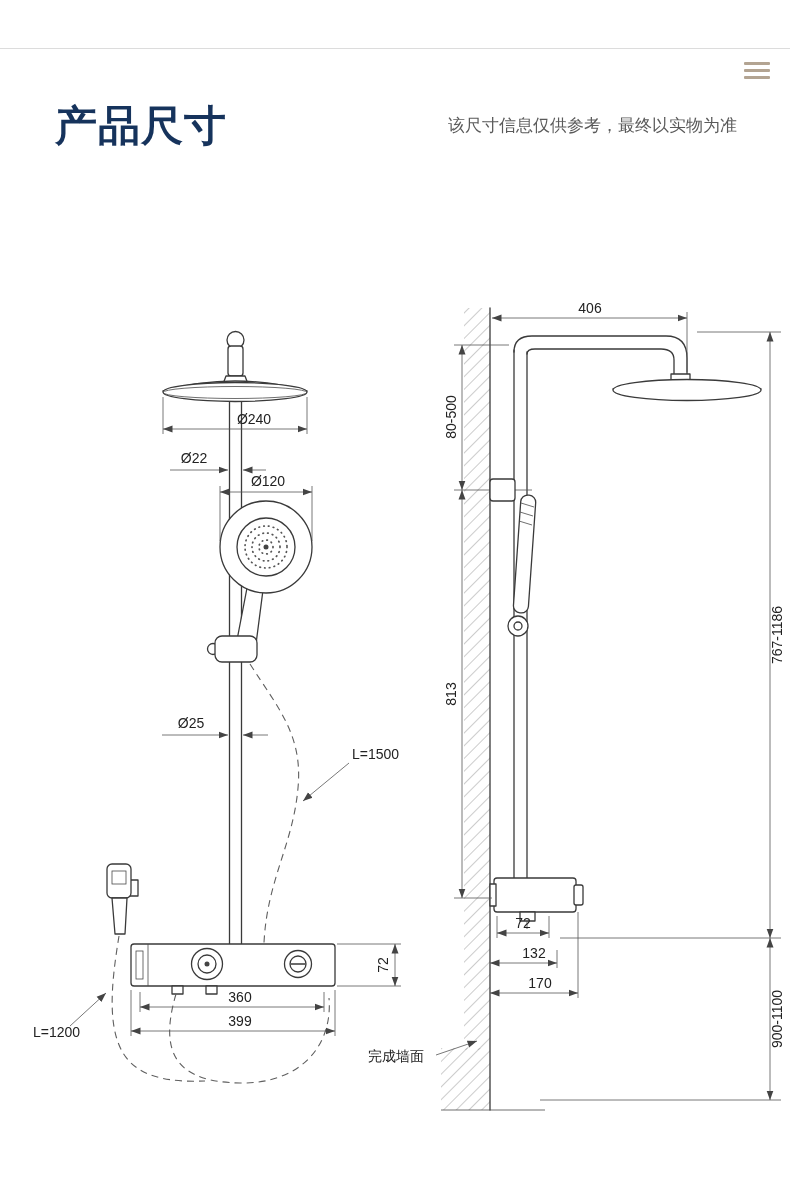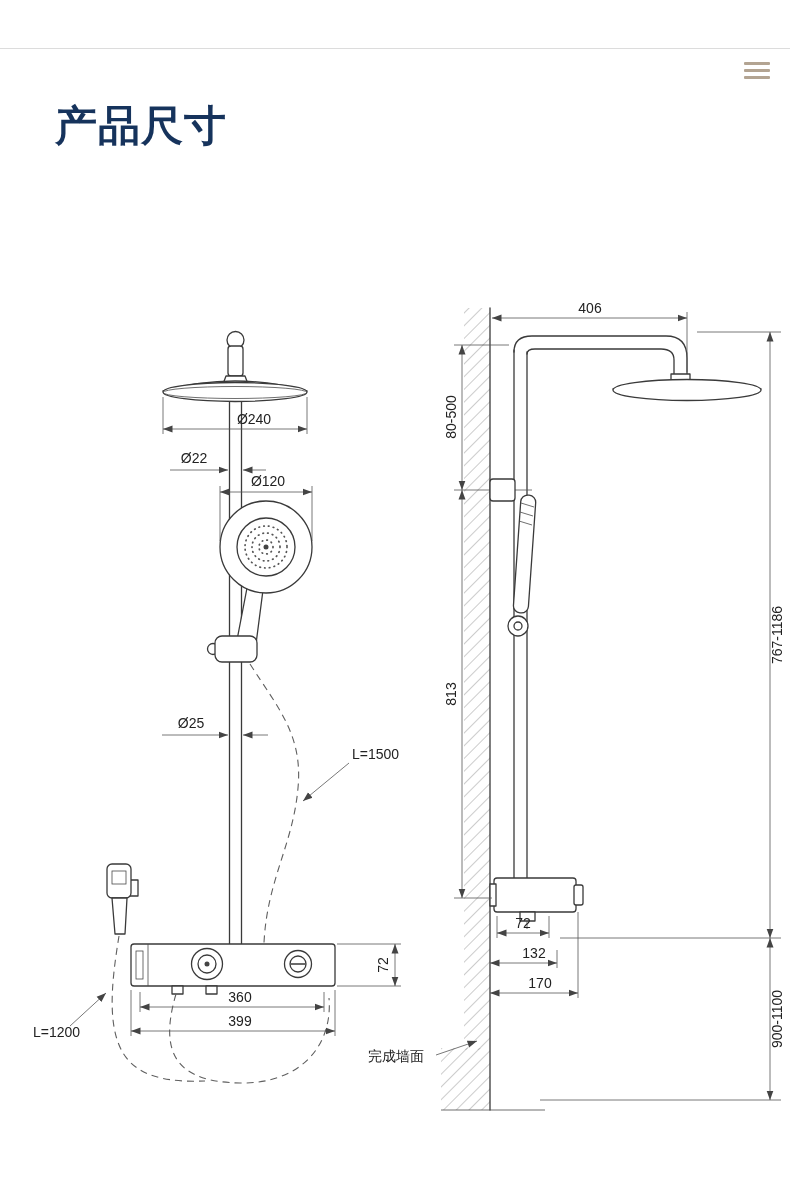--- a/index.html
+++ b/index.html
@@ -27,20 +27,21 @@
 <body>
 
 <div class="page">
   <div class="top-rule"></div>
   <div class="menu">
     <span></span>
     <span></span>
     <span></span>
   </div>
   <h1 class="title">产品尺寸</h1>
+  <p class="disclaimer">该尺寸信息仅供参考，最终以实物为准</p>
 
   <svg class="drawing" width="790" height="1179" viewBox="0 0 790 1179" xmlns="http://www.w3.org/2000/svg">
     <defs>
       <marker id="arw" viewBox="0 0 10 10" refX="9.5" refY="5" markerWidth="10" markerHeight="10" orient="auto-start-reverse" markerUnits="userSpaceOnUse">
         <path d="M0,1.5 L9.5,5 L0,8.5 Z" fill="#444"></path>
       </marker>
       <pattern id="hatch" width="9" height="9" patternUnits="userSpaceOnUse" patternTransform="rotate(45)">
         <line x1="0" y1="0" x2="0" y2="9" stroke="#9a9a9a" stroke-width="1"></line>
       </pattern>
     </defs>

